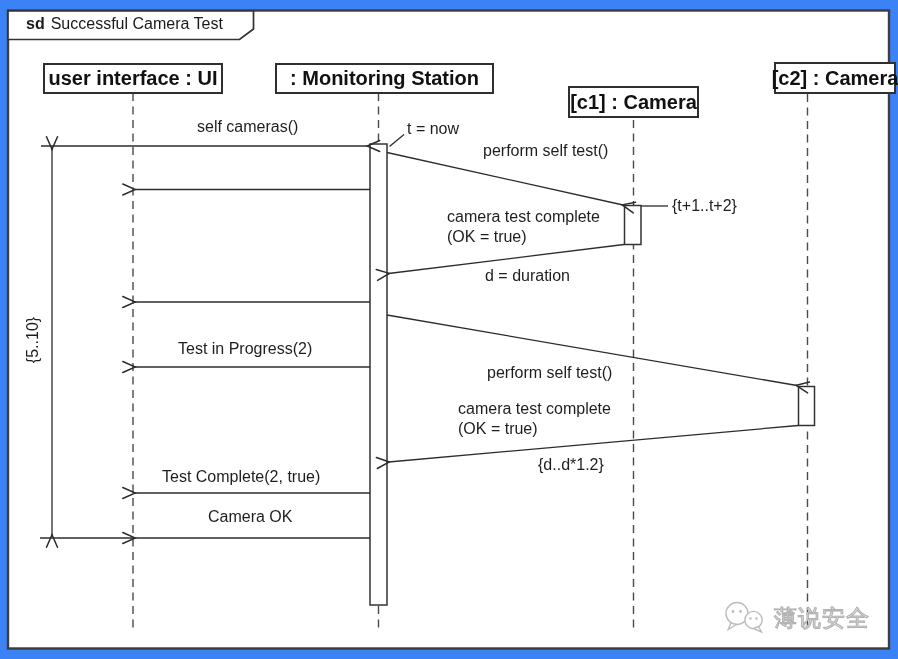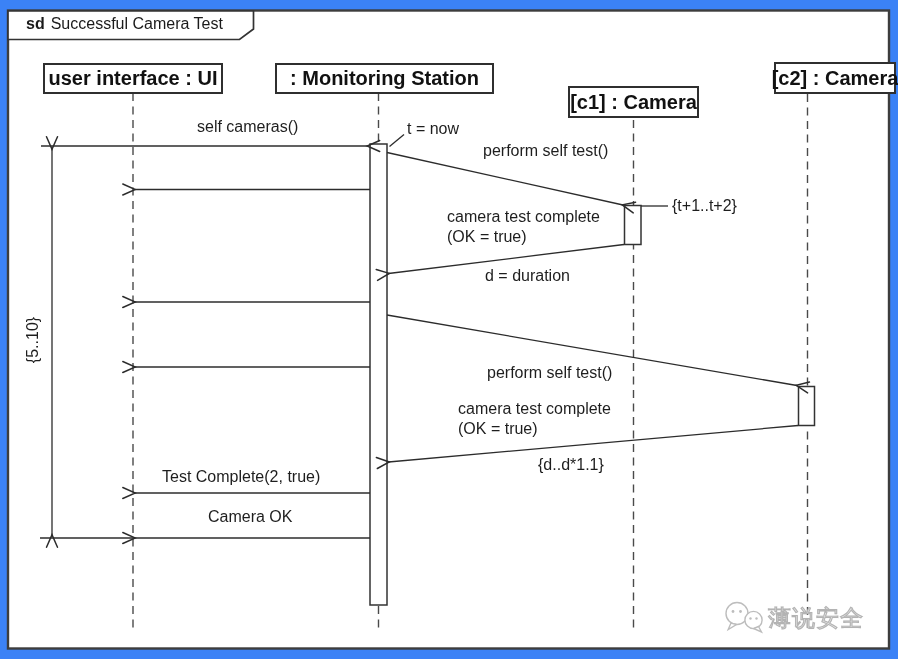--- a/index.html
+++ b/index.html
@@ -19,21 +19,21 @@
   }
   .frame-label{
     position:absolute; left:26px; top:15px; font-size:16px; color:#1a1a1a; white-space:nowrap;
   }
   .frame-label .kw{font-weight:bold; margin-right:6px;}
   .rot{
     transform:translate(-50%,-50%) rotate(-90deg); transform-origin:center;
     white-space:nowrap;
   }
   .watermark{
-    position:absolute; left:722px; top:600px; display:flex; align-items:center; 
+    position:absolute; left:722px; top:600px; display:flex; align-items:center; gap:6px;
   }
   .watermark .wm-text{
     font-size:23px; letter-spacing:1px; color:#e9e9e9;
     -webkit-text-stroke:1.1px #b3b3b3; text-shadow:0 0 1px #c9c9c9;
     white-space:nowrap;
   }
 </style>
 </head>
 <body>
 
@@ -95,24 +95,25 @@
   <div class="head" style="left:568px; top:62px; width:131px; height:32px;margin-top:24px;">[c1] : Camera</div>
   <div class="head" style="left:742px; top:62px; width:122px; height:32px;margin-left:32px;">[c2] : Camera</div>
 
   <div class="lbl" style="left:197px; top:117px;">self cameras()</div>
   <div class="lbl" style="left:407px; top:119px;">t = now</div>
   <div class="lbl" style="left:483px; top:141px;">perform self test()</div>
   <div class="lbl" style="left:672px; top:196px;">{t+1..t+2}</div>
   <div class="lbl" style="left:447px; top:207px;">camera test complete
 (OK = true)</div>
   <div class="lbl" style="left:485px; top:266px;">d = duration</div>
+  <div class="lbl" style="left:178px; top:339px;">Test in Progress(2)</div>
   <div class="lbl" style="left:487px; top:363px;">perform self test()</div>
   <div class="lbl" style="left:458px; top:399px;">camera test complete
 (OK = true)</div>
-  <div class="lbl" style="left:538px; top:455px;">{d..d*1.1}</div>
+  <div class="lbl" style="left:538px; top:455px;">{d..d*1.2}</div>
   <div class="lbl" style="left:162px; top:467px;">Test Complete(2, true)</div>
   <div class="lbl" style="left:208px; top:507px;">Camera OK</div>
   <div class="lbl rot" style="left:33px; top:340px;">{5..10}</div>
 
   <div class="watermark">
     <svg width="46" height="36" viewBox="0 0 46 36">
       <g stroke="#bdbdbd" stroke-width="1.4" fill="#ffffff">
         <circle cx="15" cy="13.5" r="11"></circle>
         <path d="M9 23 L6.2 29.5 L14.5 24.5 Z"></path>
         <circle cx="31.5" cy="20" r="8.6"></circle>

